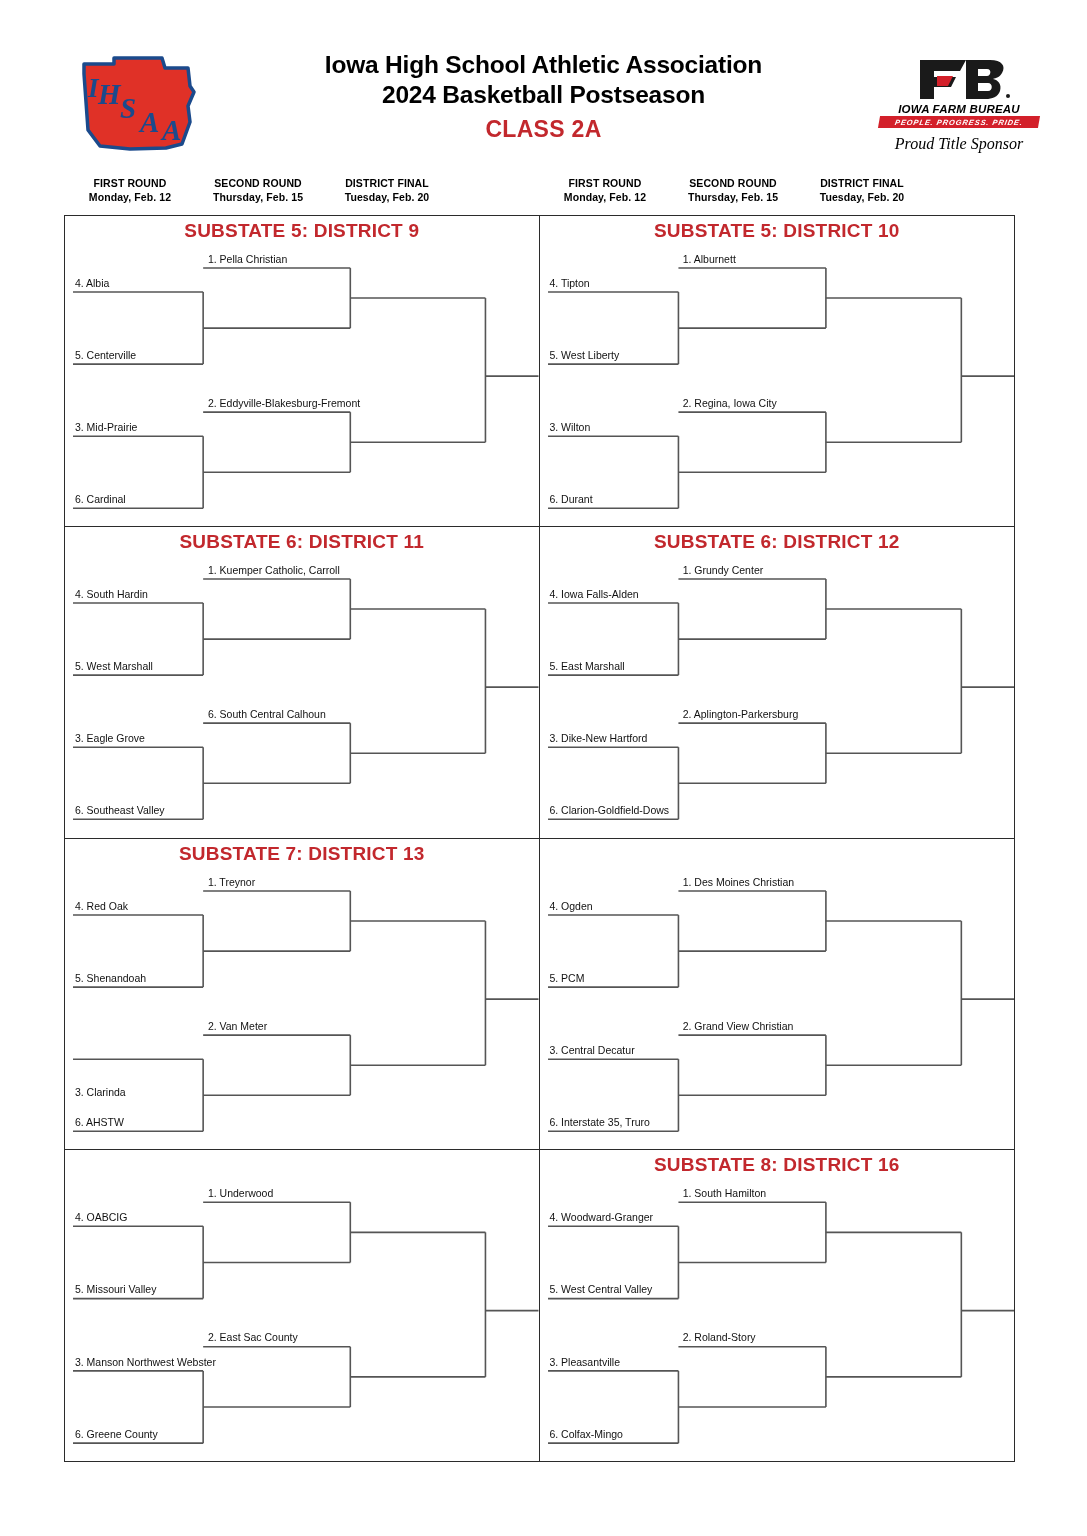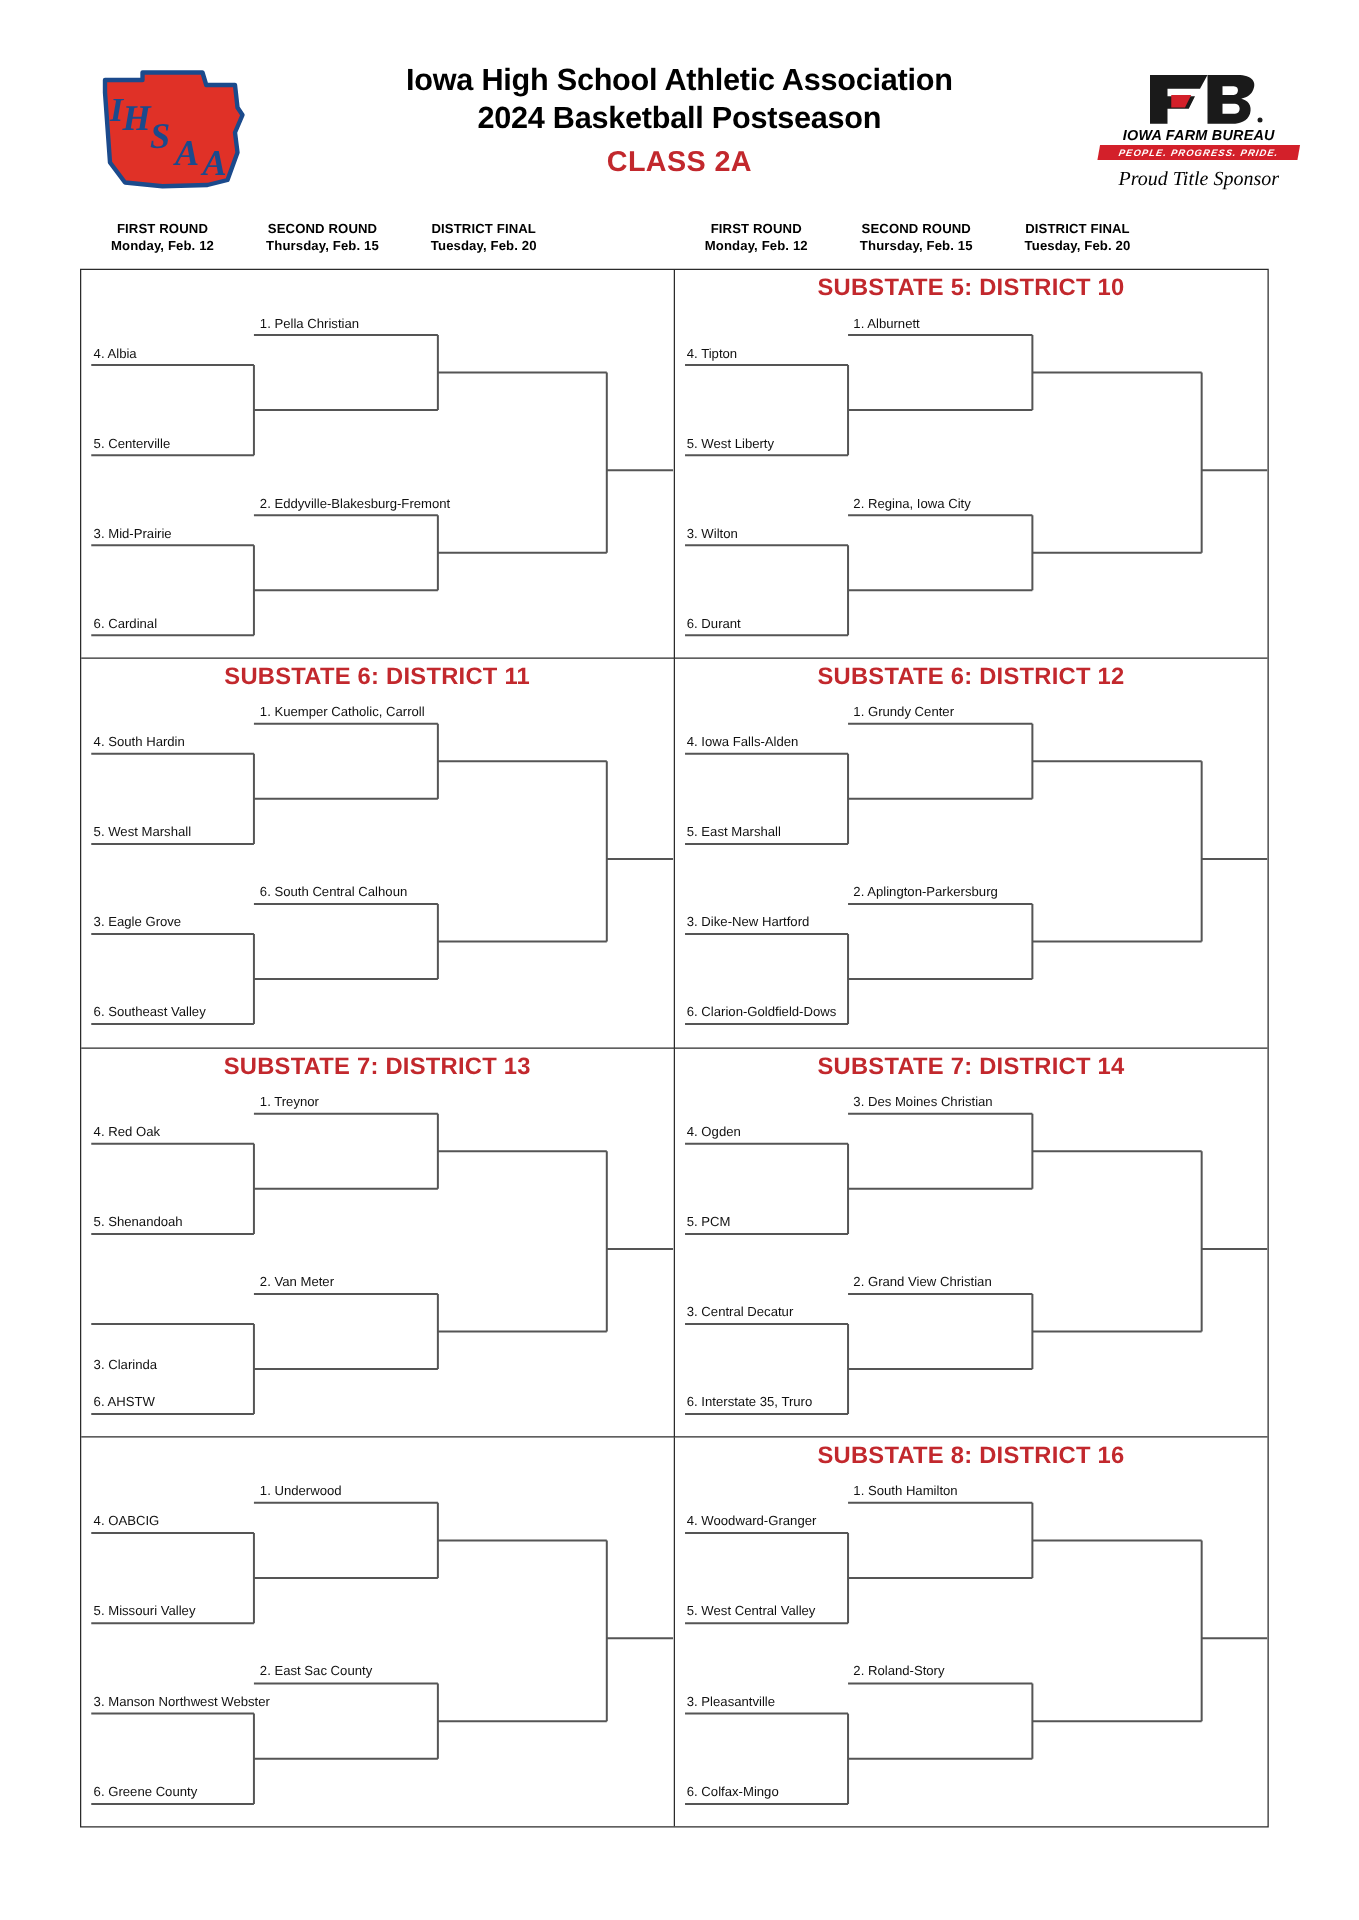--- a/index.html
+++ b/index.html
@@ -173,20 +173,21 @@
     <div class="rl2">Thursday, Feb. 15</div>
   </div>
   <div class="rl" style="left:787px;">
     <div class="rl1">DISTRICT FINAL</div>
     <div class="rl2">Tuesday, Feb. 20</div>
   </div>
 </div>
 
 <div class="grid" id="grid">
     <div class="cell">
+      <div class="dtitle">SUBSTATE 5: DISTRICT 9</div>
       <svg class="bracket-svg" viewBox="0 0 473 310" preserveAspectRatio="none">
         <line x1="138" y1="52" x2="285" y2="52" stroke="#555555" stroke-width="1.6"></line>
         <line x1="138" y1="196" x2="285" y2="196" stroke="#555555" stroke-width="1.6"></line>
         <line x1="8" y1="76" x2="138" y2="76" stroke="#555555" stroke-width="1.6"></line>
         <line x1="8" y1="148" x2="138" y2="148" stroke="#555555" stroke-width="1.6"></line>
         <line x1="8" y1="220" x2="138" y2="220" stroke="#555555" stroke-width="1.6"></line>
         <line x1="8" y1="292" x2="138" y2="292" stroke="#555555" stroke-width="1.6"></line>
         <line x1="138" y1="76" x2="138" y2="148" stroke="#555555" stroke-width="1.6"></line>
         <line x1="138" y1="220" x2="138" y2="292" stroke="#555555" stroke-width="1.6"></line>
         <line x1="138" y1="112" x2="285" y2="112" stroke="#555555" stroke-width="1.6"></line>
@@ -307,40 +308,39 @@
         <line x1="420" y1="160" x2="473" y2="160" stroke="#555555" stroke-width="1.6"></line>
       </svg>
       <div class="team" style="left: 30.1755%; top: 11.9355%;">1. Treynor</div>
       <div class="team" style="left: 30.1755%; top: 58.3871%;">2. Van Meter</div>
       <div class="team" style="left: 2.09133%; top: 19.6774%;">4. Red Oak</div>
       <div class="team" style="left: 2.09133%; top: 42.9032%;">5. Shenandoah</div>
       <div class="team" style="left: 2.09133%; top: 66.129%; margin-top: 42px;">3. Clarinda</div>
       <div class="team" style="left: 2.09133%; top: 89.3548%;">6. AHSTW</div>
     </div>
     <div class="cell">
-      <div class="dtitle">SUBSTATE 7: DISTRICT 14</div>
-      <svg class="bracket-svg" viewBox="0 0 473 310" preserveAspectRatio="none">
-        <line x1="138" y1="52" x2="285" y2="52" stroke="#555555" stroke-width="1.6"></line>
-        <line x1="138" y1="196" x2="285" y2="196" stroke="#555555" stroke-width="1.6"></line>
-        <line x1="8" y1="76" x2="138" y2="76" stroke="#555555" stroke-width="1.6"></line>
-        <line x1="8" y1="148" x2="138" y2="148" stroke="#555555" stroke-width="1.6"></line>
-        <line x1="8" y1="220" x2="138" y2="220" stroke="#555555" stroke-width="1.6"></line>
-        <line x1="8" y1="292" x2="138" y2="292" stroke="#555555" stroke-width="1.6"></line>
-        <line x1="138" y1="76" x2="138" y2="148" stroke="#555555" stroke-width="1.6"></line>
-        <line x1="138" y1="220" x2="138" y2="292" stroke="#555555" stroke-width="1.6"></line>
-        <line x1="138" y1="112" x2="285" y2="112" stroke="#555555" stroke-width="1.6"></line>
-        <line x1="138" y1="256" x2="285" y2="256" stroke="#555555" stroke-width="1.6"></line>
-        <line x1="285" y1="52" x2="285" y2="112" stroke="#555555" stroke-width="1.6"></line>
-        <line x1="285" y1="196" x2="285" y2="256" stroke="#555555" stroke-width="1.6"></line>
-        <line x1="285" y1="82" x2="420" y2="82" stroke="#555555" stroke-width="1.6"></line>
-        <line x1="285" y1="226" x2="420" y2="226" stroke="#555555" stroke-width="1.6"></line>
-        <line x1="420" y1="82" x2="420" y2="226" stroke="#555555" stroke-width="1.6"></line>
-        <line x1="420" y1="160" x2="473" y2="160" stroke="#555555" stroke-width="1.6"></line>
-      </svg>
-      <div class="team" style="left: 30.1755%; top: 11.9355%;">3. Des Moines Christian</div>
+      <svg class="bracket-svg" viewBox="0 0 473 310" preserveAspectRatio="none">
+        <line x1="138" y1="52" x2="285" y2="52" stroke="#555555" stroke-width="1.6"></line>
+        <line x1="138" y1="196" x2="285" y2="196" stroke="#555555" stroke-width="1.6"></line>
+        <line x1="8" y1="76" x2="138" y2="76" stroke="#555555" stroke-width="1.6"></line>
+        <line x1="8" y1="148" x2="138" y2="148" stroke="#555555" stroke-width="1.6"></line>
+        <line x1="8" y1="220" x2="138" y2="220" stroke="#555555" stroke-width="1.6"></line>
+        <line x1="8" y1="292" x2="138" y2="292" stroke="#555555" stroke-width="1.6"></line>
+        <line x1="138" y1="76" x2="138" y2="148" stroke="#555555" stroke-width="1.6"></line>
+        <line x1="138" y1="220" x2="138" y2="292" stroke="#555555" stroke-width="1.6"></line>
+        <line x1="138" y1="112" x2="285" y2="112" stroke="#555555" stroke-width="1.6"></line>
+        <line x1="138" y1="256" x2="285" y2="256" stroke="#555555" stroke-width="1.6"></line>
+        <line x1="285" y1="52" x2="285" y2="112" stroke="#555555" stroke-width="1.6"></line>
+        <line x1="285" y1="196" x2="285" y2="256" stroke="#555555" stroke-width="1.6"></line>
+        <line x1="285" y1="82" x2="420" y2="82" stroke="#555555" stroke-width="1.6"></line>
+        <line x1="285" y1="226" x2="420" y2="226" stroke="#555555" stroke-width="1.6"></line>
+        <line x1="420" y1="82" x2="420" y2="226" stroke="#555555" stroke-width="1.6"></line>
+        <line x1="420" y1="160" x2="473" y2="160" stroke="#555555" stroke-width="1.6"></line>
+      </svg>
+      <div class="team" style="left: 30.1755%; top: 11.9355%;">1. Des Moines Christian</div>
       <div class="team" style="left: 30.1755%; top: 58.3871%;">2. Grand View Christian</div>
       <div class="team" style="left: 2.09133%; top: 19.6774%;">4. Ogden</div>
       <div class="team" style="left: 2.09133%; top: 42.9032%;">5. PCM</div>
       <div class="team" style="left: 2.09133%; top: 66.129%;">3. Central Decatur</div>
       <div class="team" style="left: 2.09133%; top: 89.3548%;">6. Interstate 35, Truro</div>
     </div>
     <div class="cell">
       <svg class="bracket-svg" viewBox="0 0 473 310" preserveAspectRatio="none">
         <line x1="138" y1="52" x2="285" y2="52" stroke="#555555" stroke-width="1.6"></line>
         <line x1="138" y1="196" x2="285" y2="196" stroke="#555555" stroke-width="1.6"></line>

